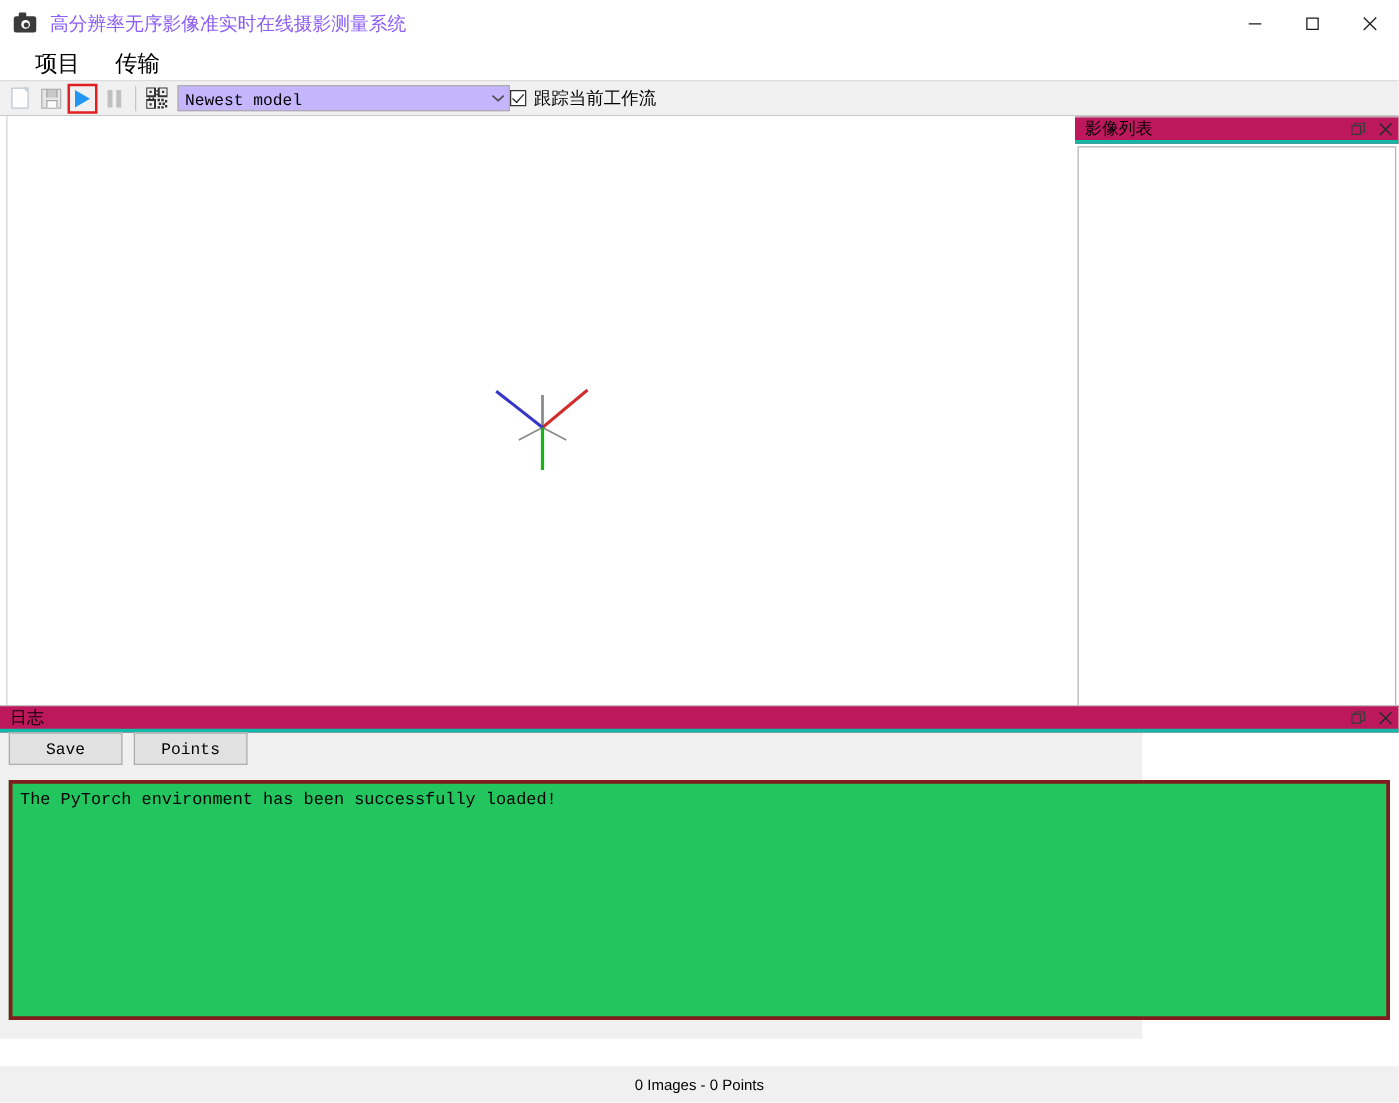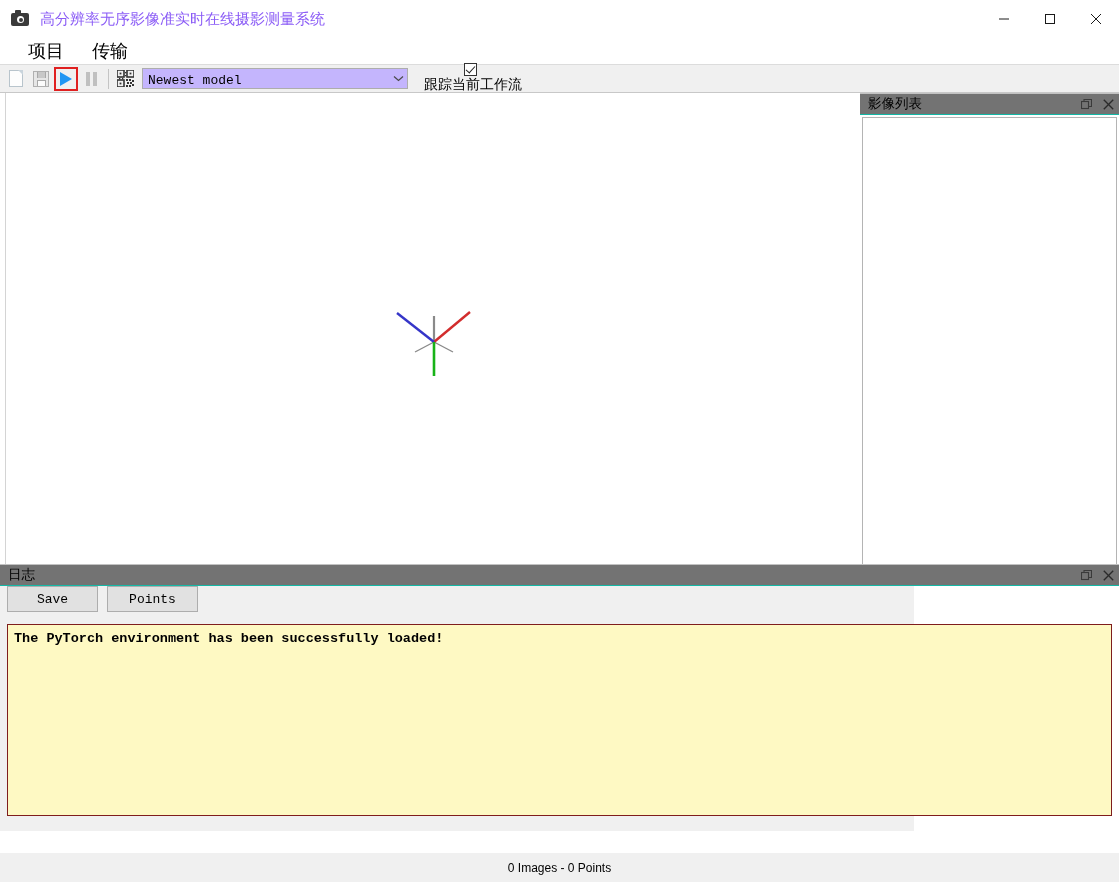--- a/index.html
+++ b/index.html
@@ -204,22 +204,21 @@
     white-space: nowrap;
     overflow: hidden;
   }
   .combo-arrow {
     width: 18px; height: 19px;
     display: flex; align-items: center; justify-content: center;
   }
 
   .chk-wrap {
     display: flex; align-items: center;
-    margin-left: 10px;
-    flex-direction: column;
+    margin-left: 0;
   }
   .chk-box {
     width: 13px; height: 13px;
     border: 1px solid #333;
     background: #fff;
     position: relative;
     box-sizing: border-box;
     flex: none;
   }
   .chk-box::after {
@@ -259,23 +258,23 @@
     width: 92px; height: 85px;
   }
 
   
   .dockpanel {
     position: absolute;
     background: #ffffff;
   }
   .dock-title {
     height: 22px;
-    background: #737373;
+    background: #be185d;
     border-top: 1px solid #c2c2c2;
-    border-bottom: 1px solid #14b8a6;
+    border-bottom: 3px solid #14b8a6;
     display: flex;
     align-items: center;
     box-sizing: border-box;
   }
   .dock-title-text {
     font-size: 13.5px;
     padding-left: 8px;
     flex: 1;
     white-space: nowrap;
   }
@@ -313,26 +312,25 @@
     font-size: 13px;
     color: #000;
     display: flex; align-items: center; justify-content: center;
     box-sizing: border-box;
     margin-right: 9px;
   }
   .log-text {
     position: absolute;
     left: 7px; top: 60px;
     width: 1105px; height: 192px;
-    background: #fef9c3;
-    border: 1px solid #7f1d1d;
+    background: #22c55e;
+    border: 3px solid #7f1d1d;
     box-sizing: border-box;
     padding: 5px 6px;
     overflow: hidden;
-    font-weight: bold;
   }
   .log-line {
     font-family: "Liberation Mono", monospace;
     font-size: 13.5px;
     color: #000;
     white-space: pre;
     line-height: 17px;
   }
 
   

